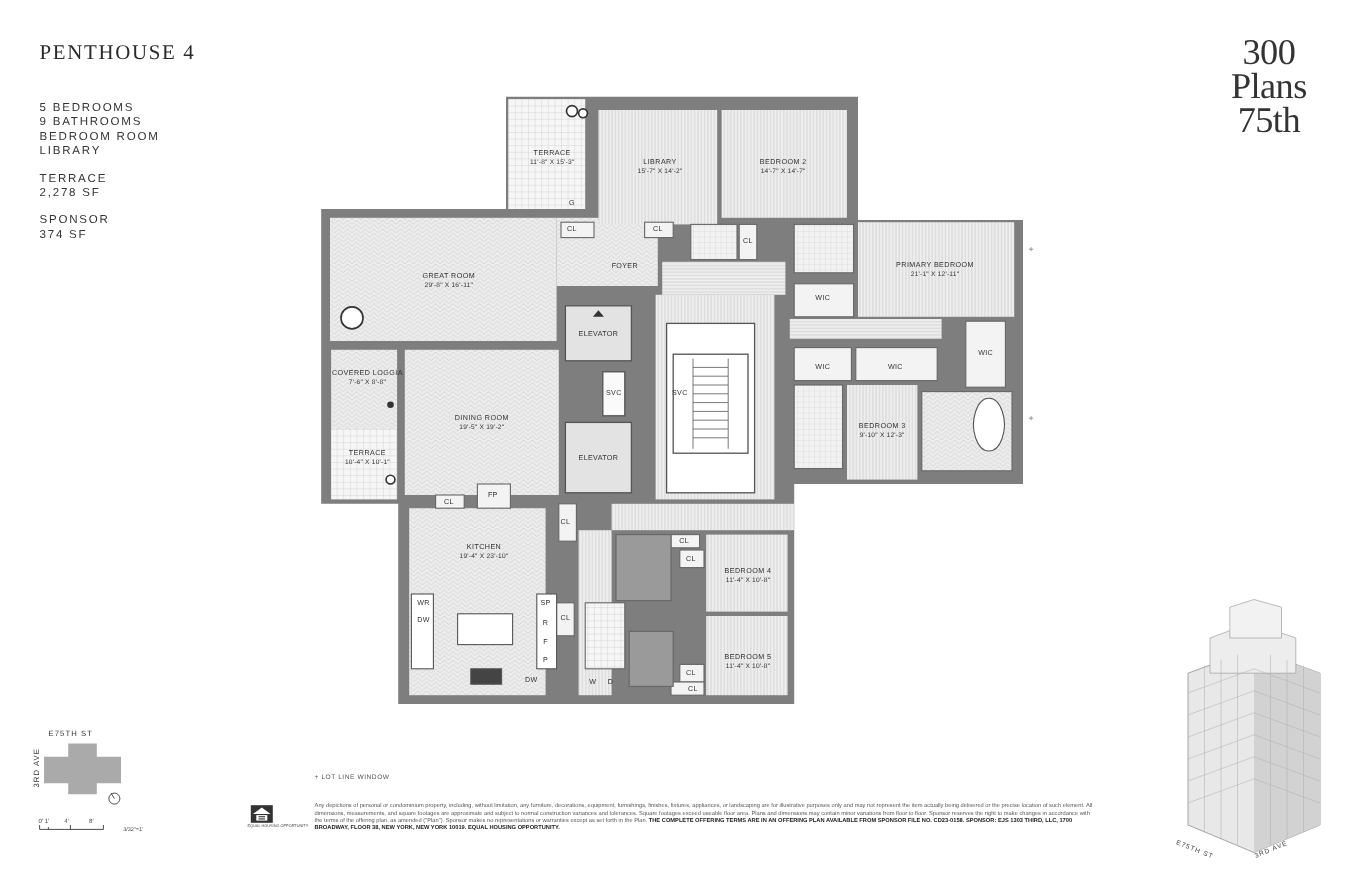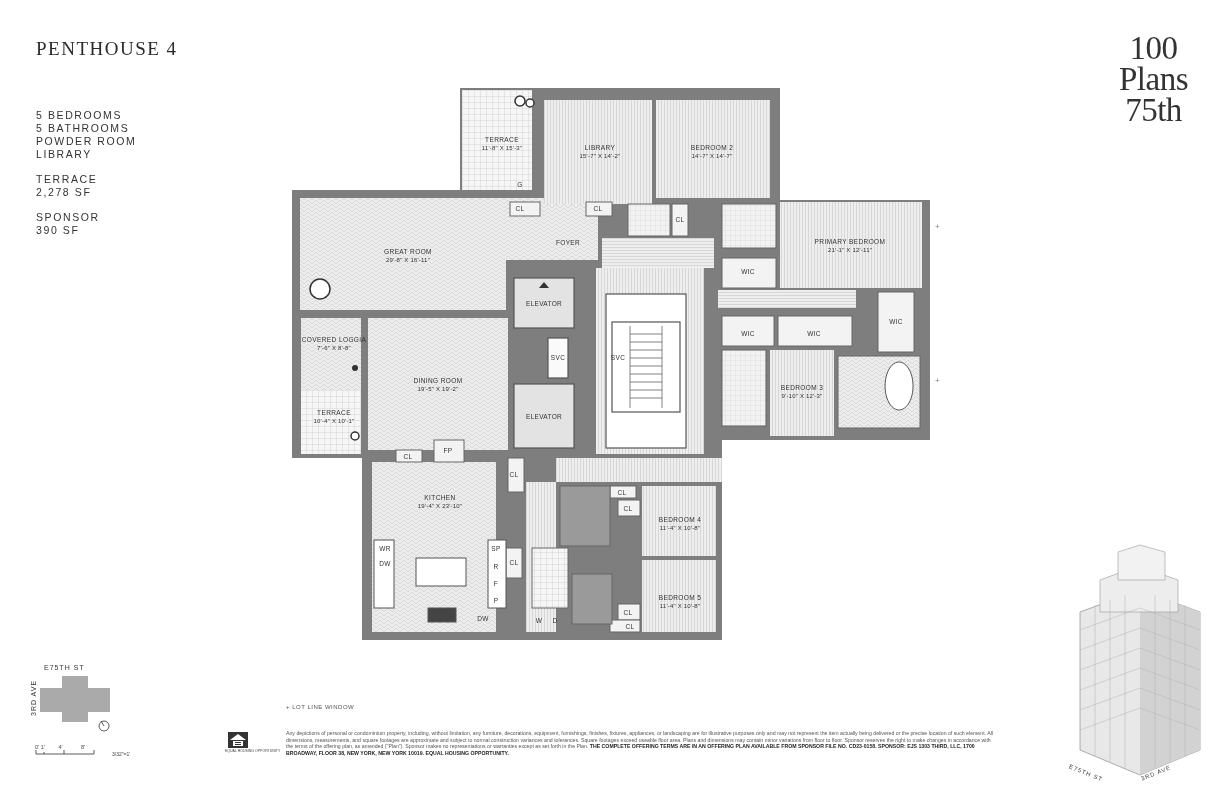--- a/index.html
+++ b/index.html
@@ -1,21 +1,21 @@
 <!DOCTYPE html>
 <html><head>
 <meta charset="utf-8">
 <style>
   * { box-sizing: border-box; margin: 0; padding: 0; }
   html, body { width: 1224px; height: 792px; background: #ffffff; overflow: hidden; }
   body { position: relative; font-family: "Liberation Sans", sans-serif; color: #222; }
   .abs { position: absolute; }
 
   .title { left: 36px; top: 38px; font-family: "Liberation Serif", serif; font-size: 19px; letter-spacing: 1.5px; color: #2a2a2a; text-align: center; }
-  .specs { left: 36px; top: 109px; font-size: 10.5px; letter-spacing: 1.6px; line-height: 13px; color: #333; }
+  .specs { left: 36px; top: 92px; font-size: 10.5px; letter-spacing: 1.6px; line-height: 13px; color: #333; }
   .spec-block { margin-bottom: 12px; }
   .brand { right: 36px; top: 33px; font-family: "Liberation Serif", serif; font-size: 33px; line-height: 31px; text-align: center; color: #333; letter-spacing: -0.5px; }
 
   .plan { left: 0; top: 0; width: 1224px; height: 792px; }
   .room-label { font-size: 6.5px; letter-spacing: 0.4px; text-align: center; color: #333; line-height: 8px; white-space: nowrap; transform: translateX(-50%); }
   .room-dim { display: block; font-size: 6px; letter-spacing: 0.2px; }
   .tag { font-size: 6.5px; color: #333; text-align: center; transform: translateX(-50%); white-space: nowrap; letter-spacing: 0.3px; }
 
   .key-street { left: 44px; top: 664px; font-size: 7px; letter-spacing: 1px; color: #333; }
   .key-ave { left: 30px; top: 697px; font-size: 7px; letter-spacing: 1px; color: #333; transform: rotate(-90deg); transform-origin: left top; }
@@ -28,36 +28,36 @@
   .bldg-ave { left: 1140px; top: 770px; font-size: 6px; color: #444; transform: rotate(-22deg); letter-spacing: 1px; }
 </style>
 </head>
 <body>
 
 <div class="abs title">PENTHOUSE 4</div>
 
 <div class="abs specs">
   <div class="spec-block">
     <div>5 BEDROOMS</div>
-    <div>5 BATHROOMS</div>
-    <div>POWDER ROOM</div>
+    <div>9 BATHROOMS</div>
+    <div>BEDROOM ROOM</div>
     <div>LIBRARY</div>
   </div>
   <div class="spec-block">
     <div>TERRACE</div>
     <div>2,278 SF</div>
   </div>
   <div class="spec-block">
     <div>SPONSOR</div>
-    <div>390 SF</div>
+    <div>374 SF</div>
   </div>
 </div>
 
 <div class="abs brand">
-  <div>100</div>
+  <div>300</div>
   <div>Plans</div>
   <div>75th</div>
 </div>
 
 <svg class="abs plan" width="1224" height="792" viewBox="0 0 1224 792">
   <defs>
     <pattern id="herring" width="8" height="8" patternUnits="userSpaceOnUse">
       <rect width="8" height="8" fill="#ececec"></rect>
       <path d="M0 8 L4 4 L8 8 M0 4 L4 0 L8 4" stroke="#c9c9c9" stroke-width="0.6" fill="none"></path>
     </pattern>

